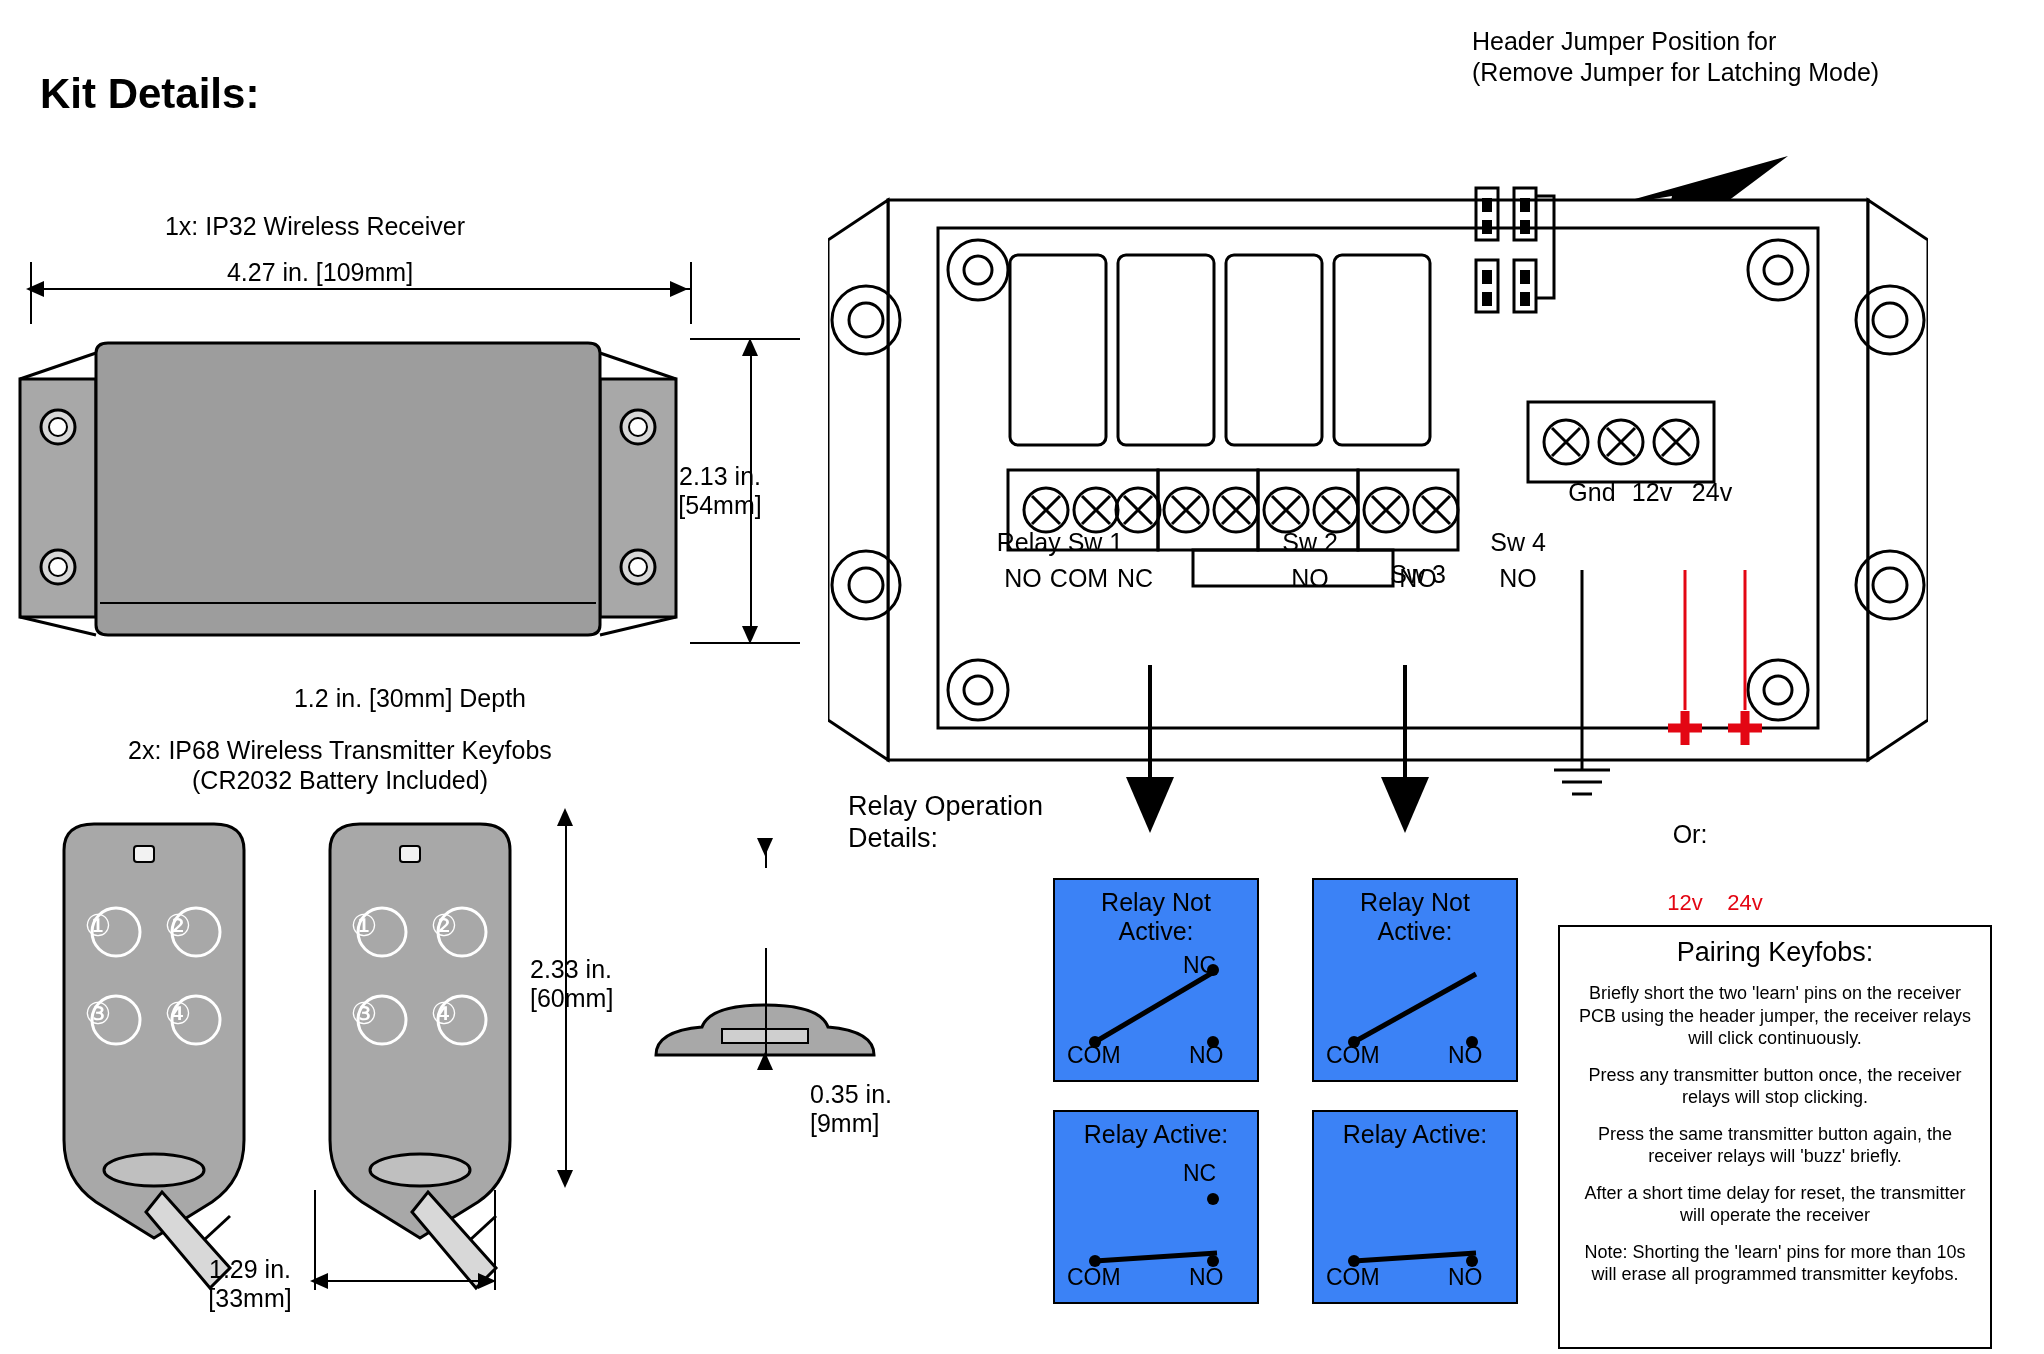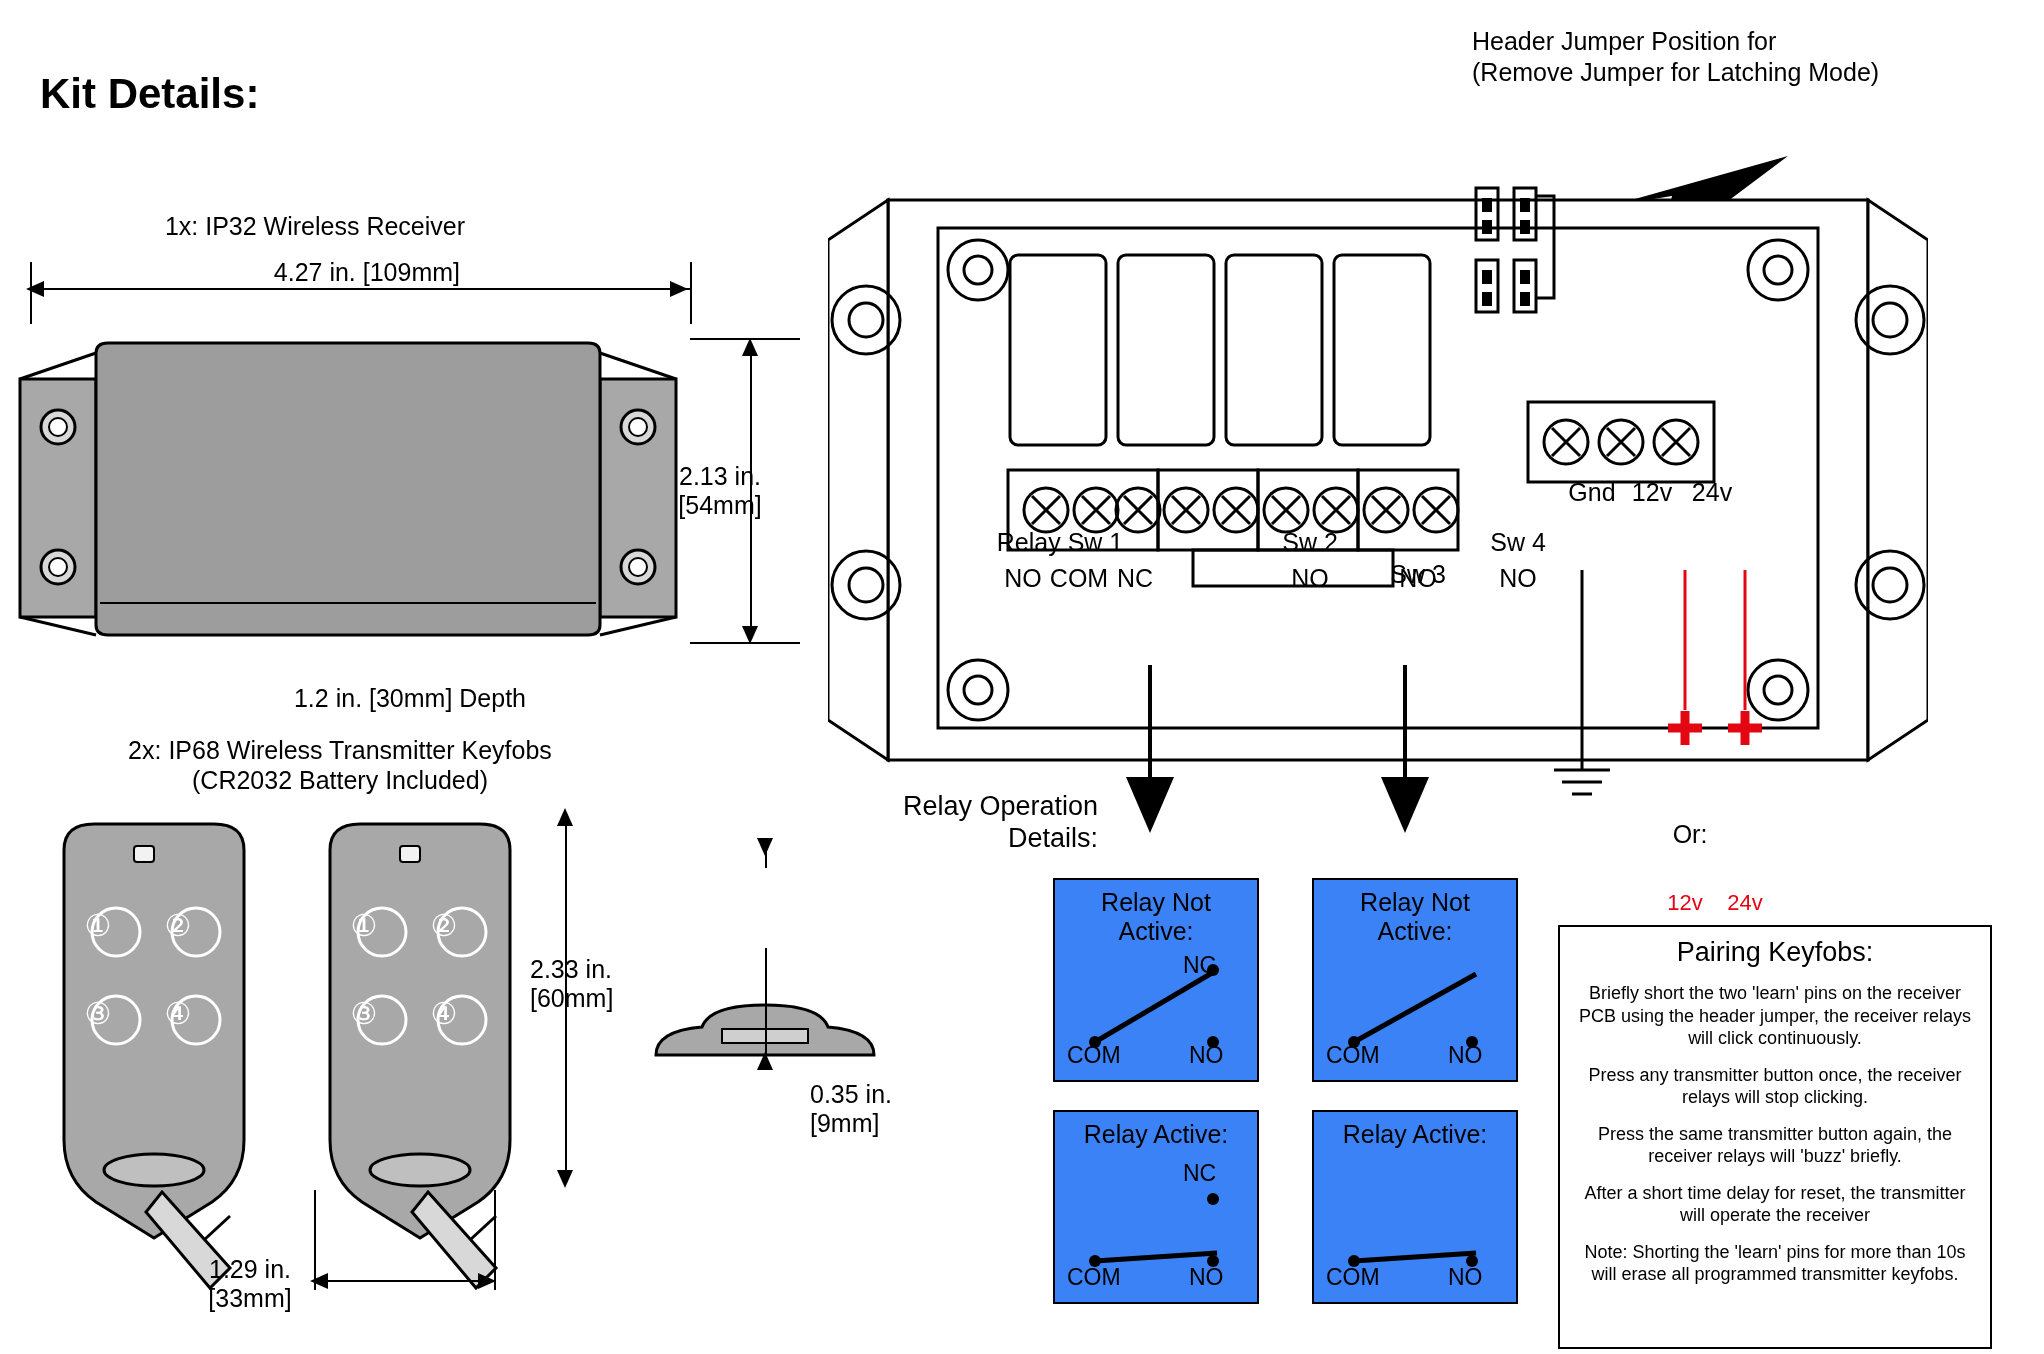--- a/index.html
+++ b/index.html
@@ -28,21 +28,21 @@
   #recv-label {
     left: 100px; top: 212px;
     width: 430px;
     font-size: 25px;
     text-align: center;
   }
   #recv-width-label {
     left: 180px; top: 258px;
     width: 280px;
     font-size: 25px;
-    text-align: right;
+    text-align: center;
   }
   .dim-line-h {
     height: 0; border-top: 2px solid #000;
   }
   .arrow-l, .arrow-r {
     width: 0; height: 0;
     border-top: 8px solid transparent;
     border-bottom: 8px solid transparent;
   }
   .arrow-l { border-right: 18px solid #000; }
@@ -110,21 +110,21 @@
     width: 500px;
     font-size: 25px;
     line-height: 1.25;
   }
   .term-label { font-size: 25px; text-align: center; }
 
   #relay-op-label {
     left: 848px; top: 790px;
     width: 250px;
     font-size: 27px;
-    text-align: right;
+    text-align: left;
     line-height: 1.2;
   }
 
   
   .state-box {
     border: 2px solid #000;
     background: #3b82f6;
   }
   .state-title {
     font-size: 25px;

